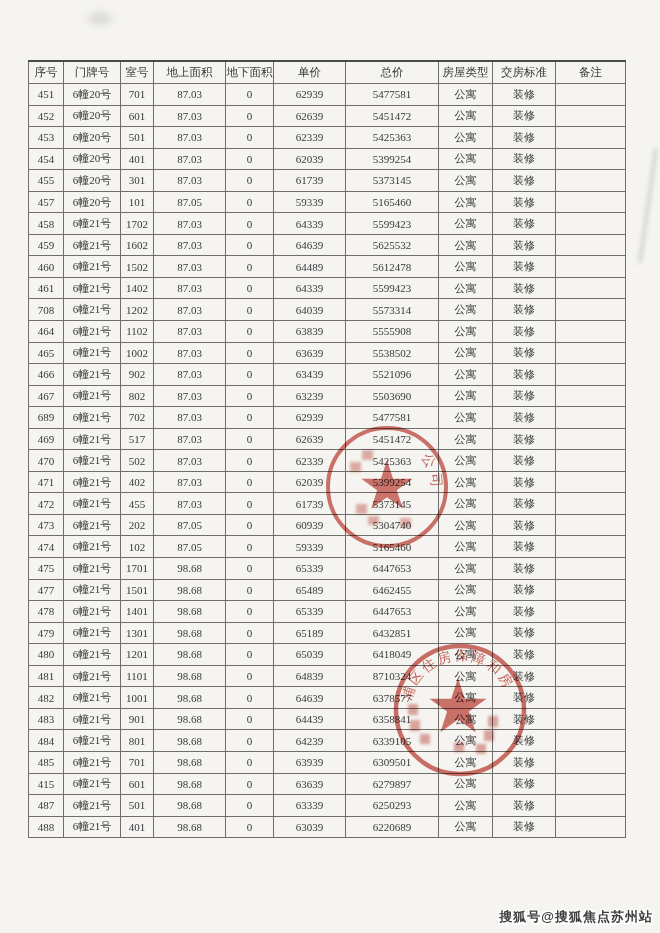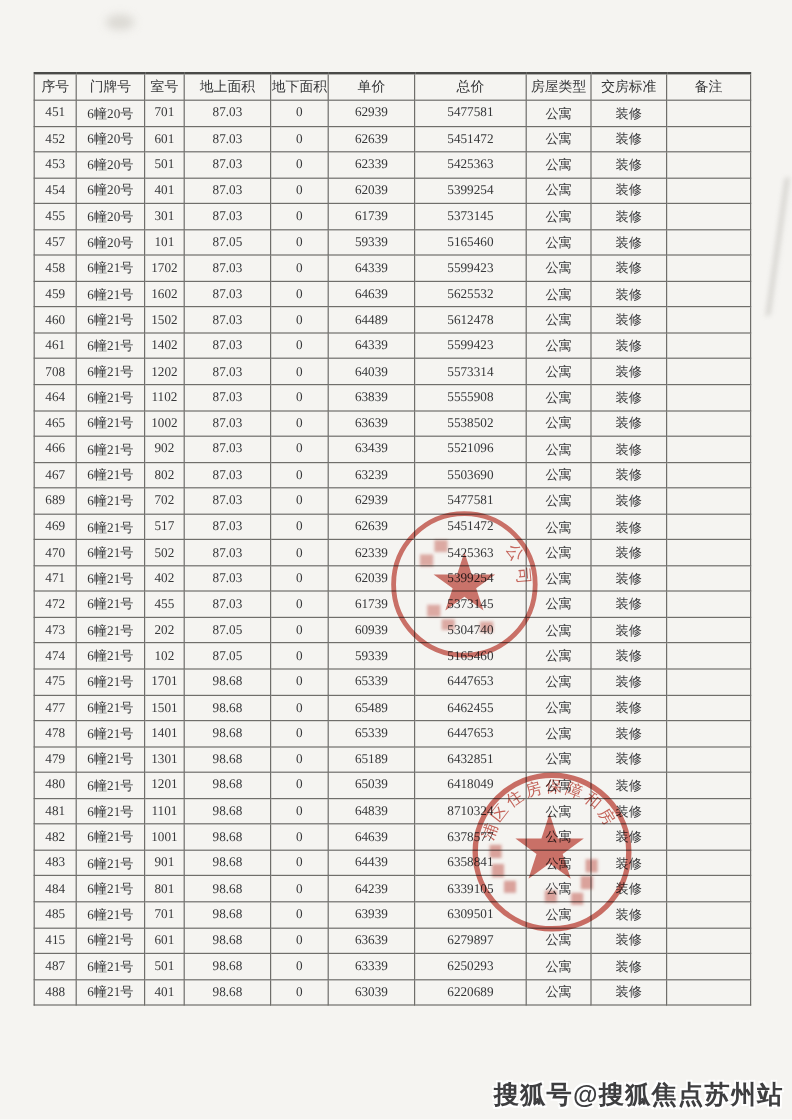--- a/index.html
+++ b/index.html
@@ -45,21 +45,21 @@
     pointer-events:none;
   }
   #stamp1{left:312px;top:412px;}
   #stamp2{left:380px;top:630px;}
   
   .watermark{
     position:absolute;
     right:7px;bottom:7px;
     font-family:"Liberation Sans","DejaVu Sans",sans-serif;
     font-weight:bold;
-    font-size:21px;
+    font-size:13px;
     letter-spacing:1px;
     color:#3e3e40;
     text-shadow:-1.5px -1.5px 0 #fff,1.5px -1.5px 0 #fff,-1.5px 1.5px 0 #fff,1.5px 1.5px 0 #fff,0 0 3px #fff;
   }
   
   .smudge{
     position:absolute;left:88px;top:12px;width:24px;height:13px;
     background:#d8d6d0;border-radius:50%;filter:blur(4px);opacity:.9;
   }
   .edge-mark{

